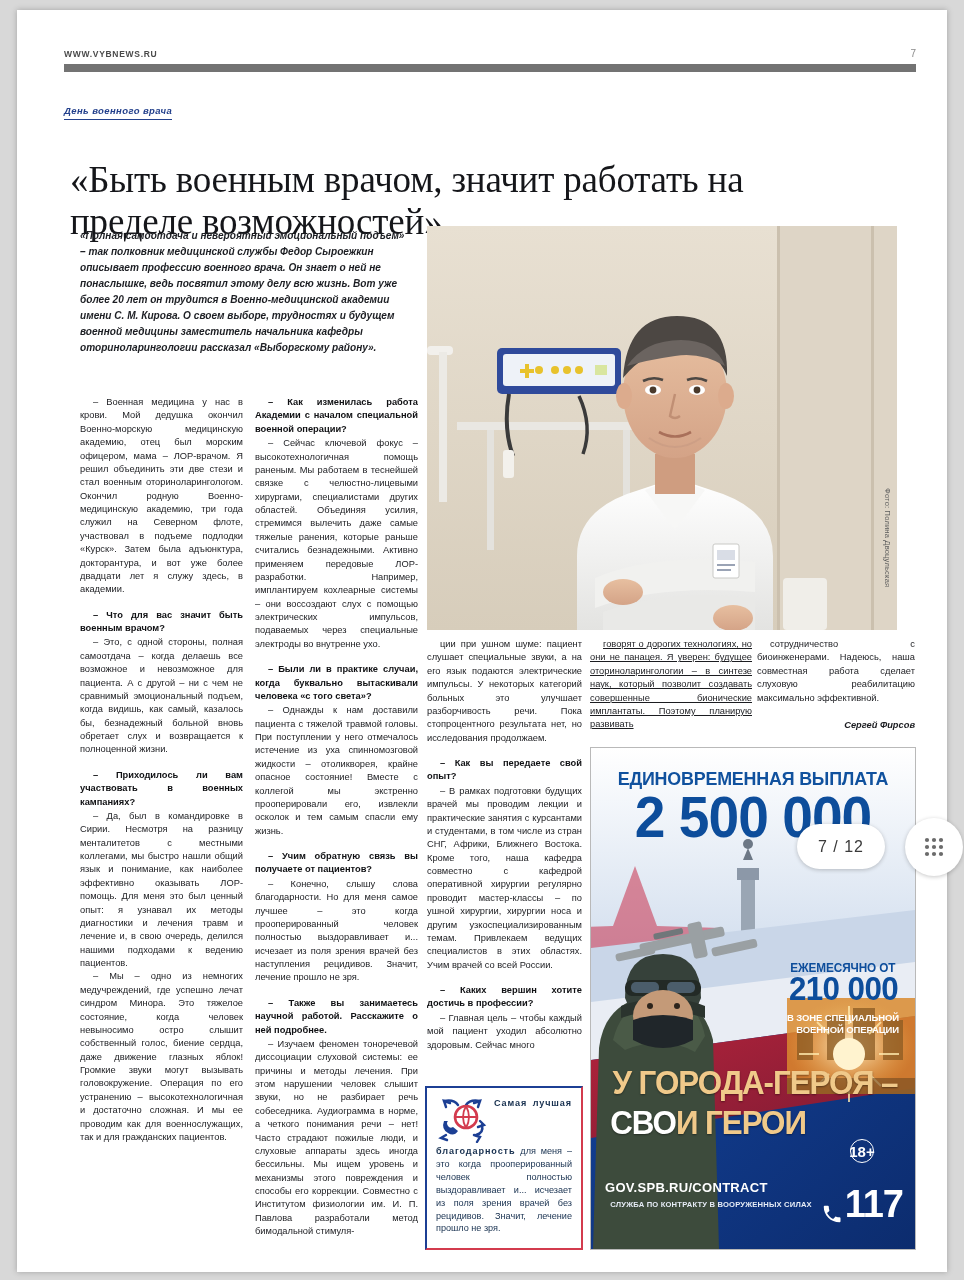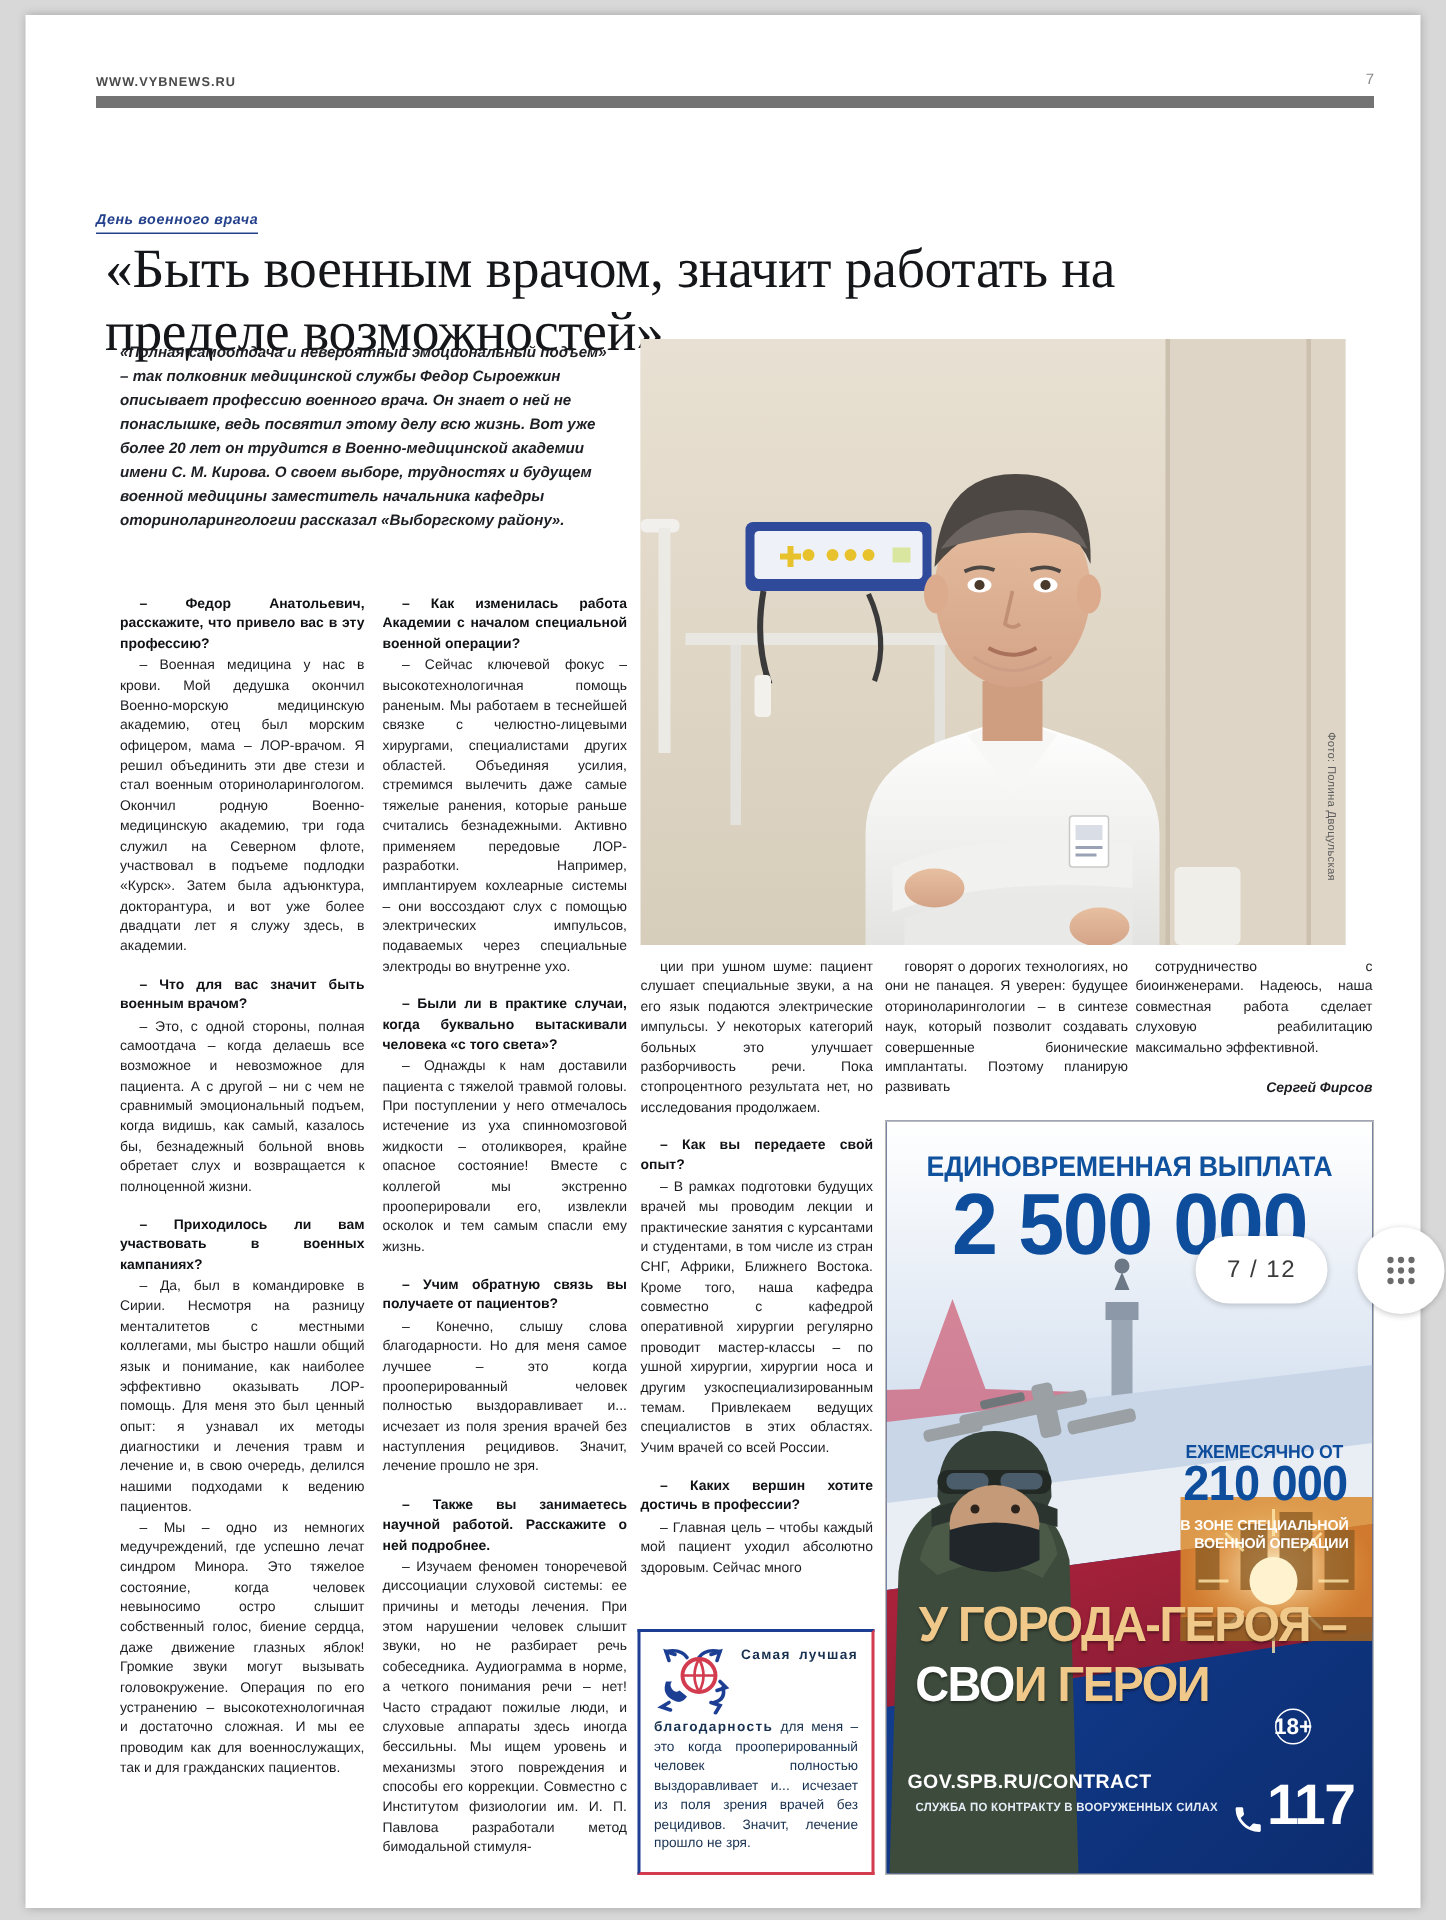--- a/index.html
+++ b/index.html
@@ -56,21 +56,20 @@
     left: 47px;
     top: 95px;
     font-size: 9.5px;
     font-weight: 700;
     font-style: italic;
     letter-spacing: .4px;
     color: #23408c;
     border-bottom: 1.5px solid #23408c;
     padding-bottom: 3px;
     display: inline-block;
-    margin-top: 36px;
   }
 
   
   .headline {
     position: absolute;
     left: 53px;
     top: 124px;
     width: 800px;
     font-family: "Liberation Serif", serif;
     font-size: 37px;
@@ -132,21 +131,21 @@
     text-indent: 13px;
     margin-top: 12px;
     margin-bottom: 1px;
     color: #101114;
   }
   .col .q:first-child { margin-top: 0; }
 
   #col1 { left: 63px;  top: 386px; width: 163px; }
   #col2 { left: 238px; top: 386px; width: 163px; }
   #col3 { left: 410px; top: 628px; width: 155px; }
-  #col4 { left: 573px; top: 628px; width: 162px; }
+  #col4 { left: 573px; top: 628px; width: 162px; text-decoration: underline; }
   #col5 { left: 740px; top: 628px; width: 158px; }
 
   .byline {
     margin-top: 14px;
     text-align: right;
     font-style: italic;
     font-weight: 700;
     font-size: 9.3px;
     text-indent: 0;
     color: #1b1c20;
@@ -385,21 +384,20 @@
       <rect x="290" y="324" width="18" height="10" fill="#d9dde6"></rect>
       <rect x="290" y="338" width="18" height="2" fill="#9aa3b5"></rect>
       <rect x="290" y="343" width="14" height="2" fill="#9aa3b5"></rect>
 
       <rect x="356" y="352" width="44" height="52" rx="4" fill="#f0eee9"></rect>
     </svg>
   </div>
   <div class="photo-credit">Фото: Полина Двоцульская</div>
 
   <div class="col" id="col1">
-      <p class="q">– Федор Анатольевич, расскажите, что привело вас в эту профессию?</p>
       <p class="a">– Военная медицина у нас в крови. Мой дедушка окончил Военно-морскую медицинскую академию, отец был морским офицером, мама – ЛОР-врачом. Я решил объединить эти две стези и стал военным оториноларингологом. Окончил родную Военно-медицинскую академию, три года служил на Северном флоте, участвовал в подъеме подлодки «Курск». Затем была адъюнктура, докторантура, и вот уже более двадцати лет я служу здесь, в академии.</p>
       <p class="q">– Что для вас значит быть военным врачом?</p>
       <p class="a">– Это, с одной стороны, полная самоотдача – когда делаешь все возможное и невозможное для пациента. А с другой – ни с чем не сравнимый эмоциональный подъем, когда видишь, как самый, казалось бы, безнадежный больной вновь обретает слух и возвращается к полноценной жизни.</p>
       <p class="q">– Приходилось ли вам участвовать в военных кампаниях?</p>
       <p class="a">– Да, был в командировке в Сирии. Несмотря на разницу менталитетов с местными коллегами, мы быстро нашли общий язык и понимание, как наиболее эффективно оказывать ЛОР-помощь. Для меня это был ценный опыт: я узнавал их методы диагностики и лечения травм и лечение и, в свою очередь, делился нашими подходами к ведению пациентов.</p>
       <p class="a">– Мы – одно из немногих медучреждений, где успешно лечат синдром Минора. Это тяжелое состояние, когда человек невыносимо остро слышит собственный голос, биение сердца, даже движение глазных яблок! Громкие звуки могут вызывать головокружение. Операция по его устранению – высокотехнологичная и достаточно сложная. И мы ее проводим как для военнослужащих, так и для гражданских пациентов.</p>
     </div>
   <div class="col" id="col2">
       <p class="q">– Как изменилась работа Академии с началом специальной военной операции?</p>
       <p class="a">– Сейчас ключевой фокус – высокотехнологичная помощь раненым. Мы работаем в теснейшей связке с челюстно-лицевыми хирургами, специалистами других областей. Объединяя усилия, стремимся вылечить даже самые тяжелые ранения, которые раньше считались безнадежными. Активно применяем передовые ЛОР-разработки. Например, имплантируем кохлеарные системы – они воссоздают слух с помощью электрических импульсов, подаваемых через специальные электроды во внутренне ухо.</p>

